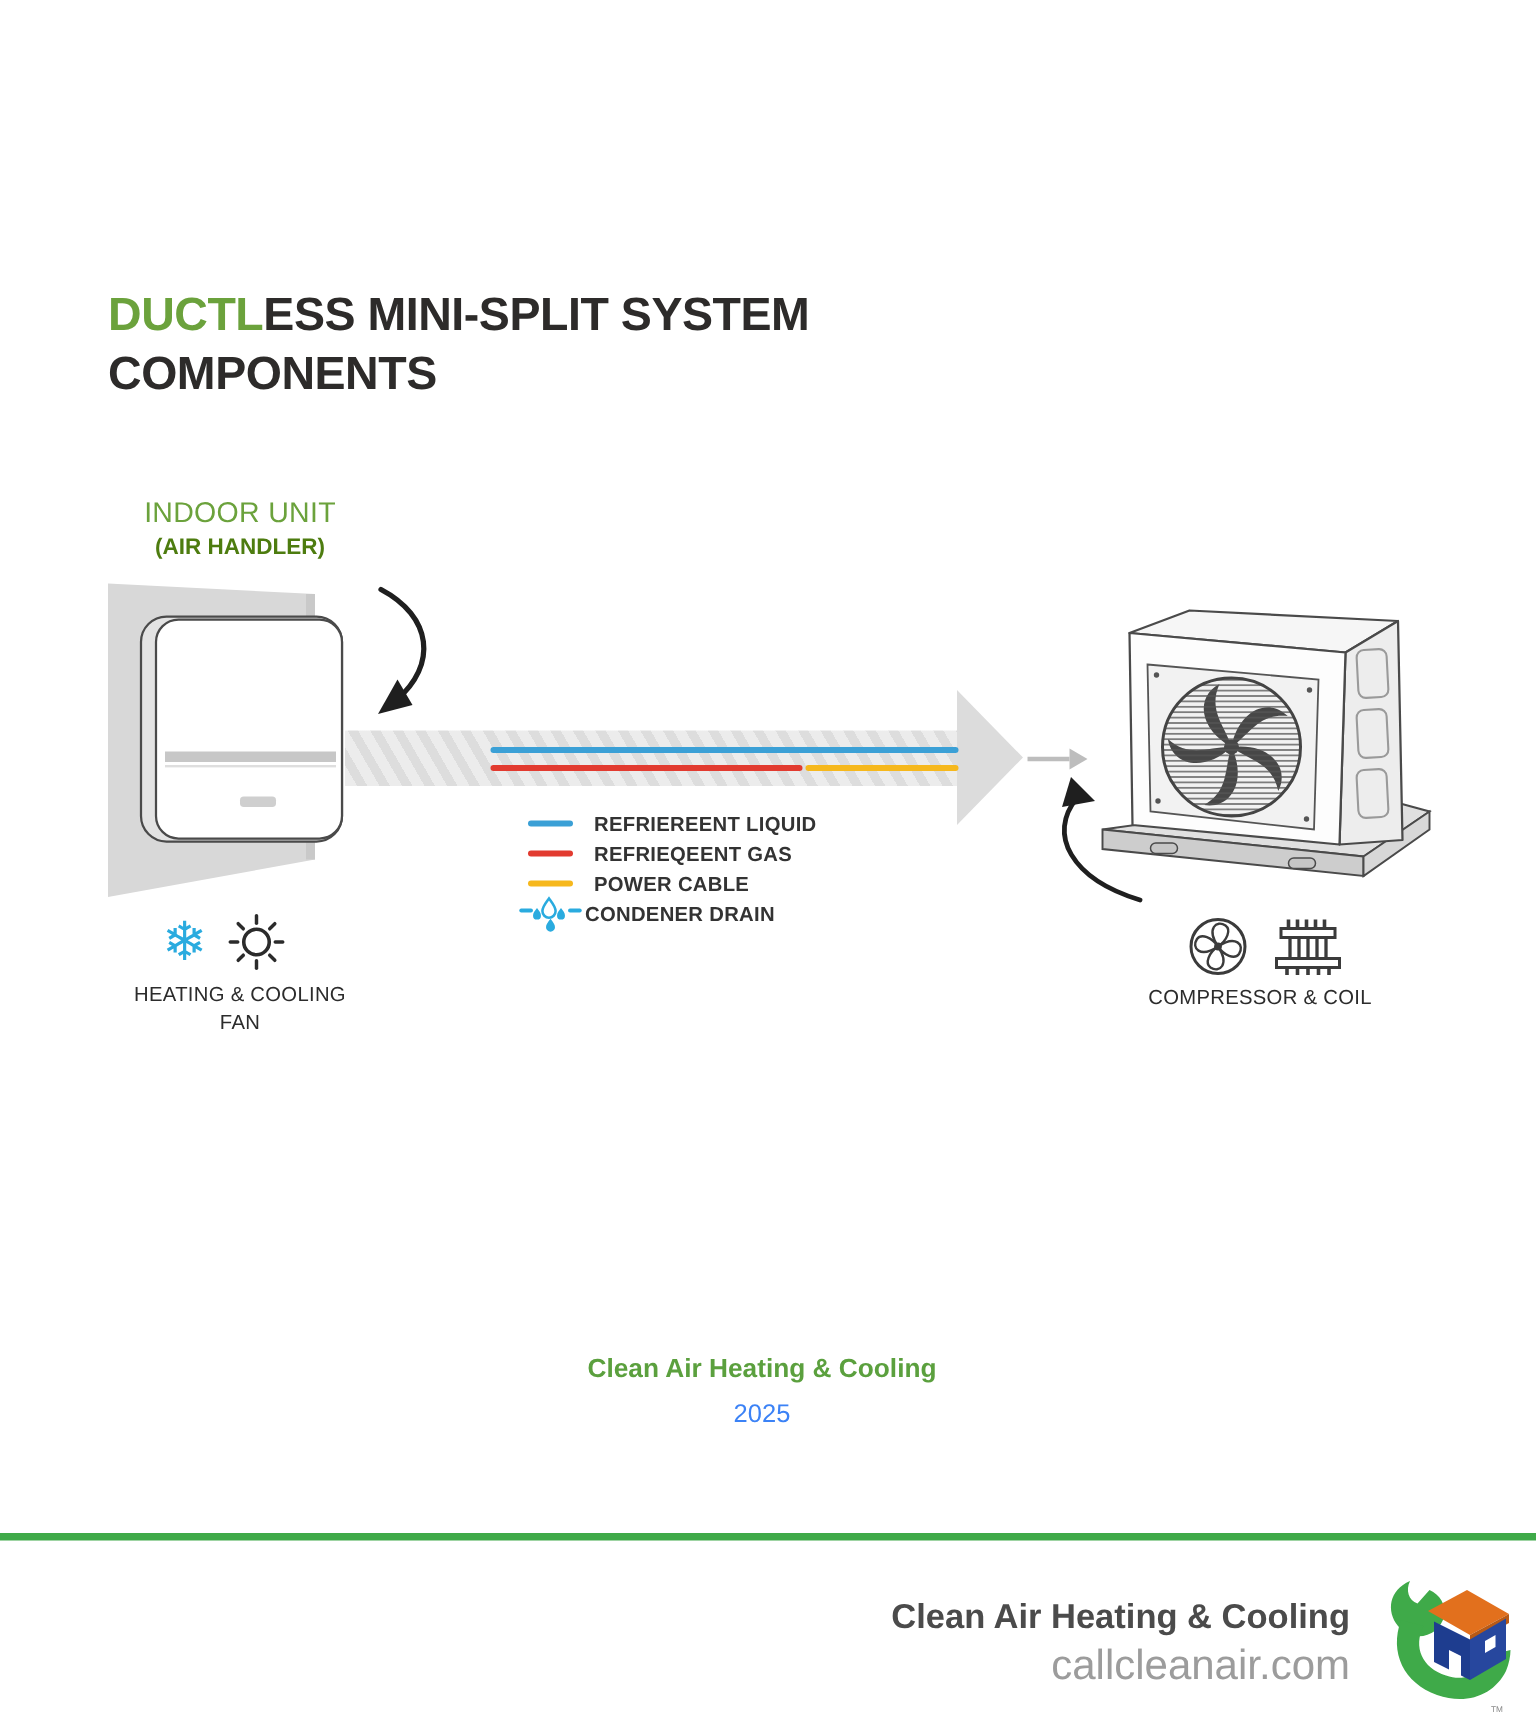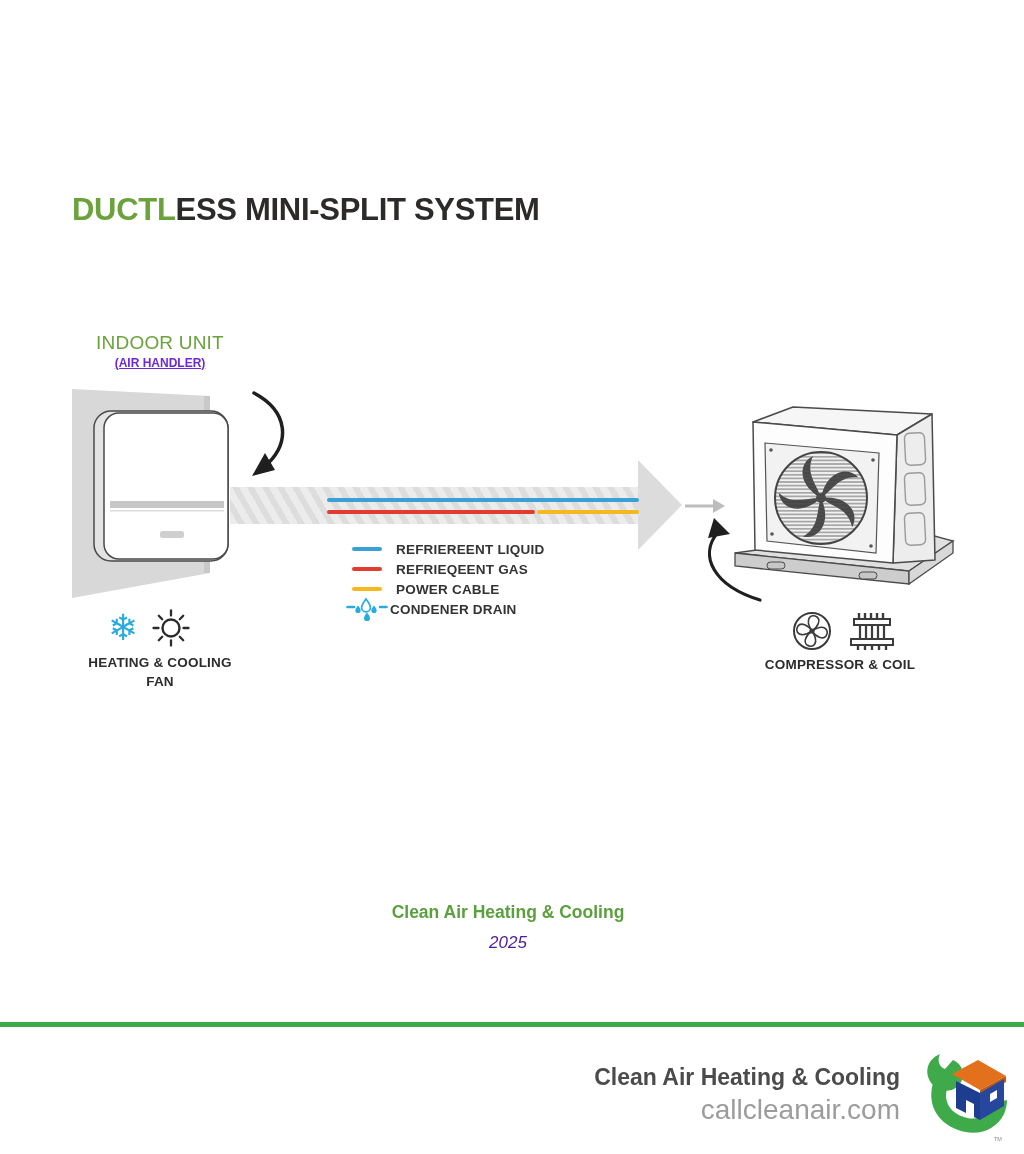--- a/index.html
+++ b/index.html
@@ -9,21 +9,21 @@
 
   
   .title { position:absolute; left:72px; top:190px; width:640px;
            font-size:31px; font-weight:800; letter-spacing:-0.3px;
            line-height:39px; color:#2d2b2a; }
   .title .hl { color:#6ba23c; }
 
   
   .unit-label { position:absolute; text-align:center; }
   .unit-label .green { color:#6ba23c; font-size:19px; font-weight:400; letter-spacing:0.2px; }
-  .unit-label .dark  { color:#6d28d9; font-size:12px; font-weight:800; margin-top:2px;text-decoration:underline; }
+  .unit-label .dark  { color:#4d7c0f; font-size:15px; font-weight:800; margin-top:2px; }
   .indoor-label  { left:50px;  top:332px; width:220px; }
   .outdoor-label { left:733px; top:332px; width:220px; }
 
   
   .conduit { position:absolute; left:230px; top:487px; width:410px; height:37px;
              background:repeating-linear-gradient(60deg,#ececec 0 7px,#dddddd 7px 13px); }
   .conduit-arrowhead { position:absolute; left:638px; top:460px; width:0; height:0;
              border-left:44px solid #dcdcdc; border-top:45px solid transparent;
              border-bottom:45px solid transparent; }
   .pipe { position:absolute; height:4px; border-radius:2px; }
@@ -44,43 +44,44 @@
   .sw-liquid { background:#3ba0d6; }
   .sw-gas    { background:#e23b30; }
   .sw-power  { background:#f6b81d; }
   .legend-drops { width:42px; height:26px; margin:0 2px 0 -6px; flex:0 0 auto; }
   .legend-row .lbl { font-size:13.5px; font-weight:700; color:#333333; letter-spacing:0.2px; }
 
   
   .indoor-icons { position:absolute; left:108px; top:608px; display:flex; align-items:center; gap:14px; }
   .snowflake { font-size:36px; line-height:40px; color:#2aabdf; }
   .outdoor-icons { position:absolute; left:791px; top:610px; display:flex; align-items:center; gap:16px; }
-  .caption { position:absolute; text-align:center; font-size:13.5px; font-weight:700;
+  .caption { position:absolute; text-align:center; font-size:13.5px; font-weight:400;
              color:#2c2c2c; letter-spacing:0.2px; line-height:19px; }
   .indoor-caption  { left:40px;  top:653px; width:240px; }
   .outdoor-caption { left:730px; top:655px; width:220px; }
 
   
   .attribution { position:absolute; left:308px; top:902px; width:400px; text-align:center; }
   .attribution .company { color:#5ba03e; font-size:17.5px; font-weight:800; }
-  .attribution .year { color:#4c1d95; font-size:17px; margin-top:10px;font-style:italic; }
+  .attribution .year { color:#3b82f6; font-size:17px; margin-top:10px; }
 
   
   .divider { position:absolute; left:0; top:1022px; width:1024px; height:5px; background:#3faa49; }
   .footer-text { position:absolute; left:380px; top:1064px; width:520px; text-align:right; }
   .footer-text .company { font-size:23px; font-weight:800; color:#4b4b4b; }
   .footer-text .website { font-size:28px; color:#9c9c9c; margin-top:3px; }
   .logo { position:absolute; left:918px; top:1048px; }
 </style>
 </head>
 <body>
 
 <div class="canvas">
 
   <h1 class="title"><span class="hl">DUCTL</span><span>ESS MINI-SPLIT SYSTEM</span><br>
+      <span>COMPONENTS</span>
   </h1>
 
   <div class="unit-label indoor-label">
     <div class="green">INDOOR UNIT</div>
     <div class="dark">(AIR HANDLER)</div>
   </div>
 
 
   <div class="conduit"></div>
   <div class="conduit-arrowhead"></div>

